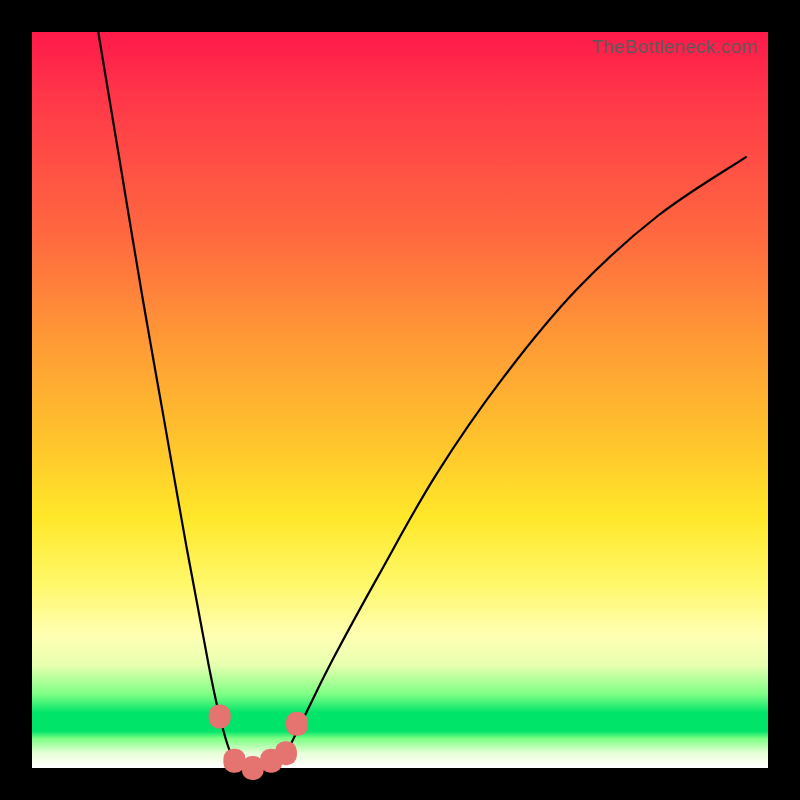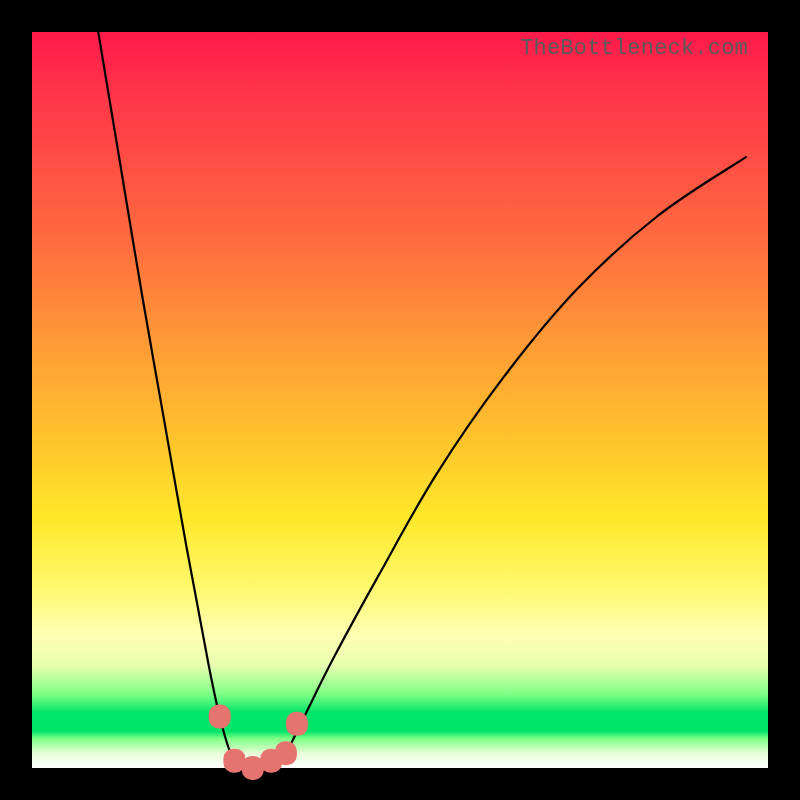--- a/index.html
+++ b/index.html
@@ -40,24 +40,24 @@
       #00e46a 92.5%,
       #00e46a 95%,
       #7dff84 96%,
       #e8ffd8 98%,
       #ffffff 100%
     );
   }
   .watermark {
     position: absolute;
     top: 4px;
-    right: 20px;
+    right: 10px;
     color: #5a5a5a;
-    font-family: Liberation Mono, monospace;
-    font-size: 22px;
+    font-family: Liberation Sans, sans-serif;
+    font-size: 19px;
     letter-spacing: 0.2px;
     user-select: none;
   }
   svg.curve {
     position: absolute;
     left: 0;
     top: 0;
     width: 736px;
     height: 736px;
     overflow: visible;

